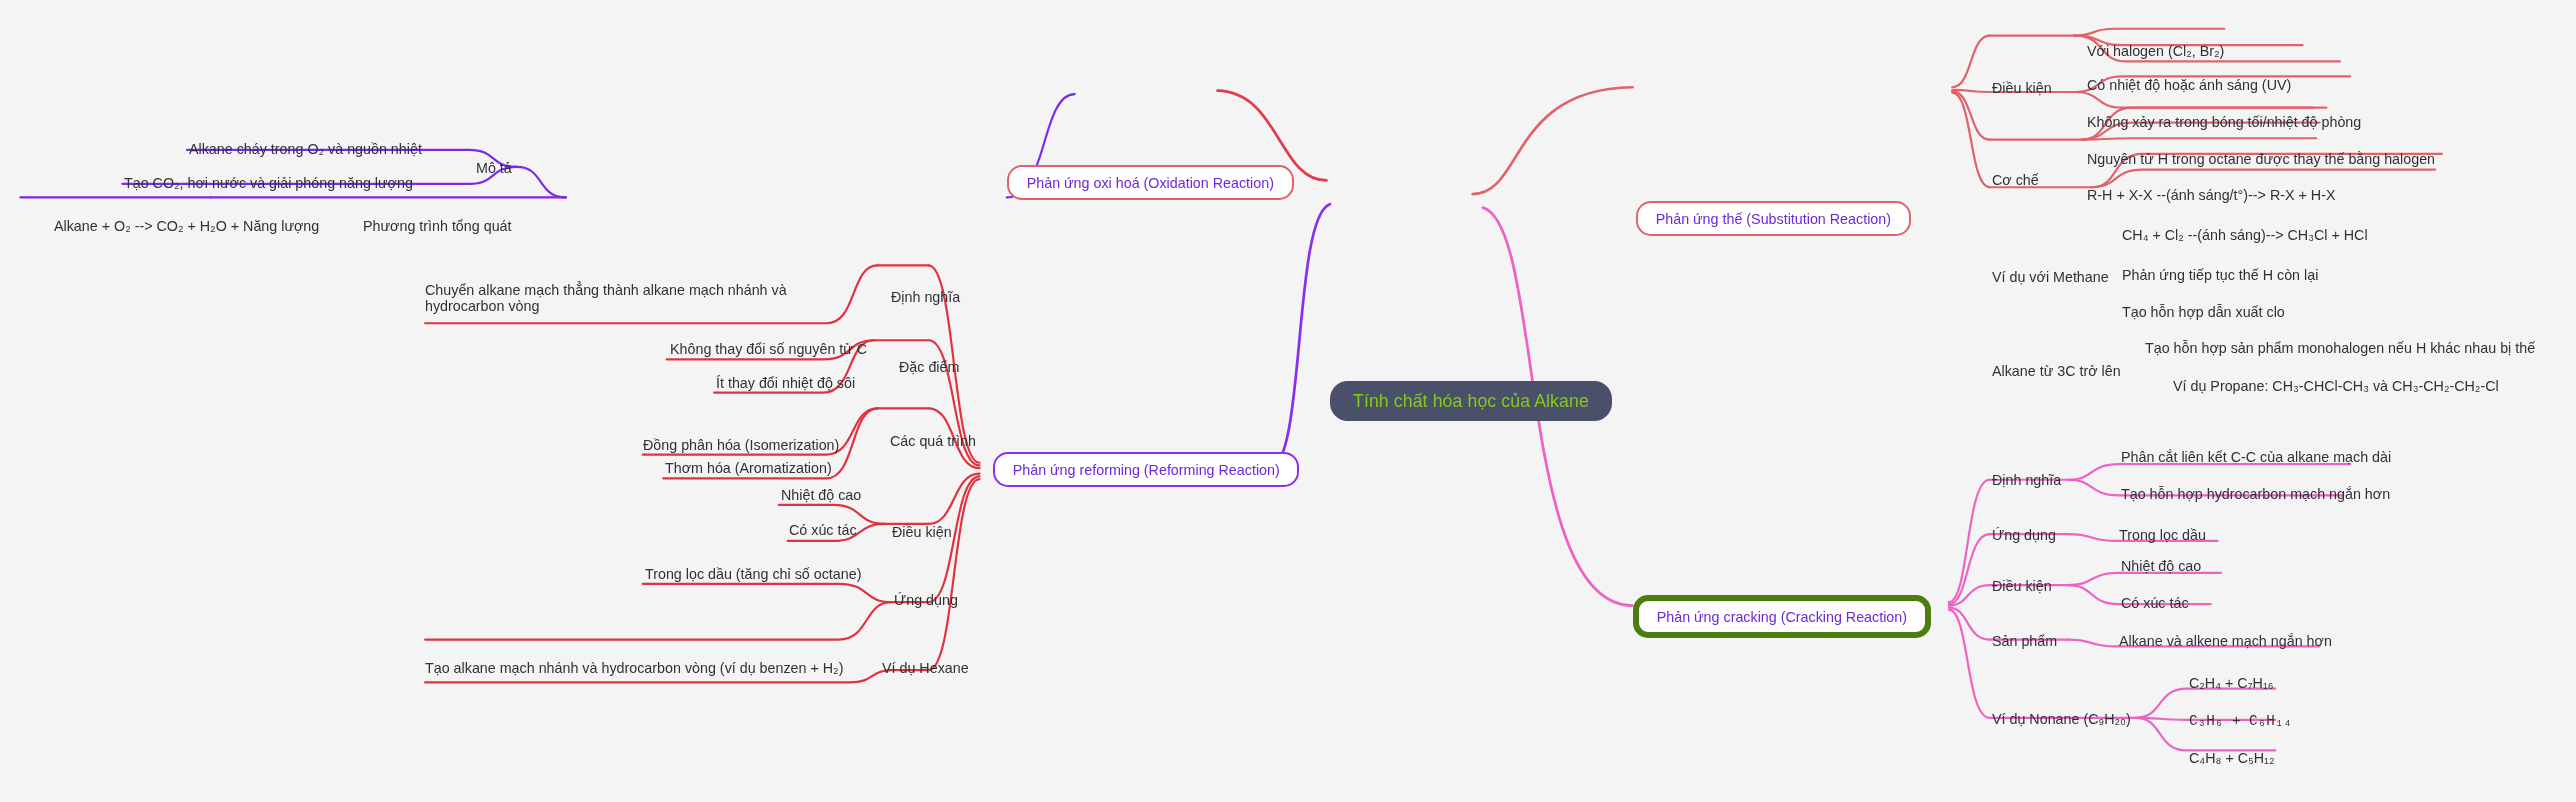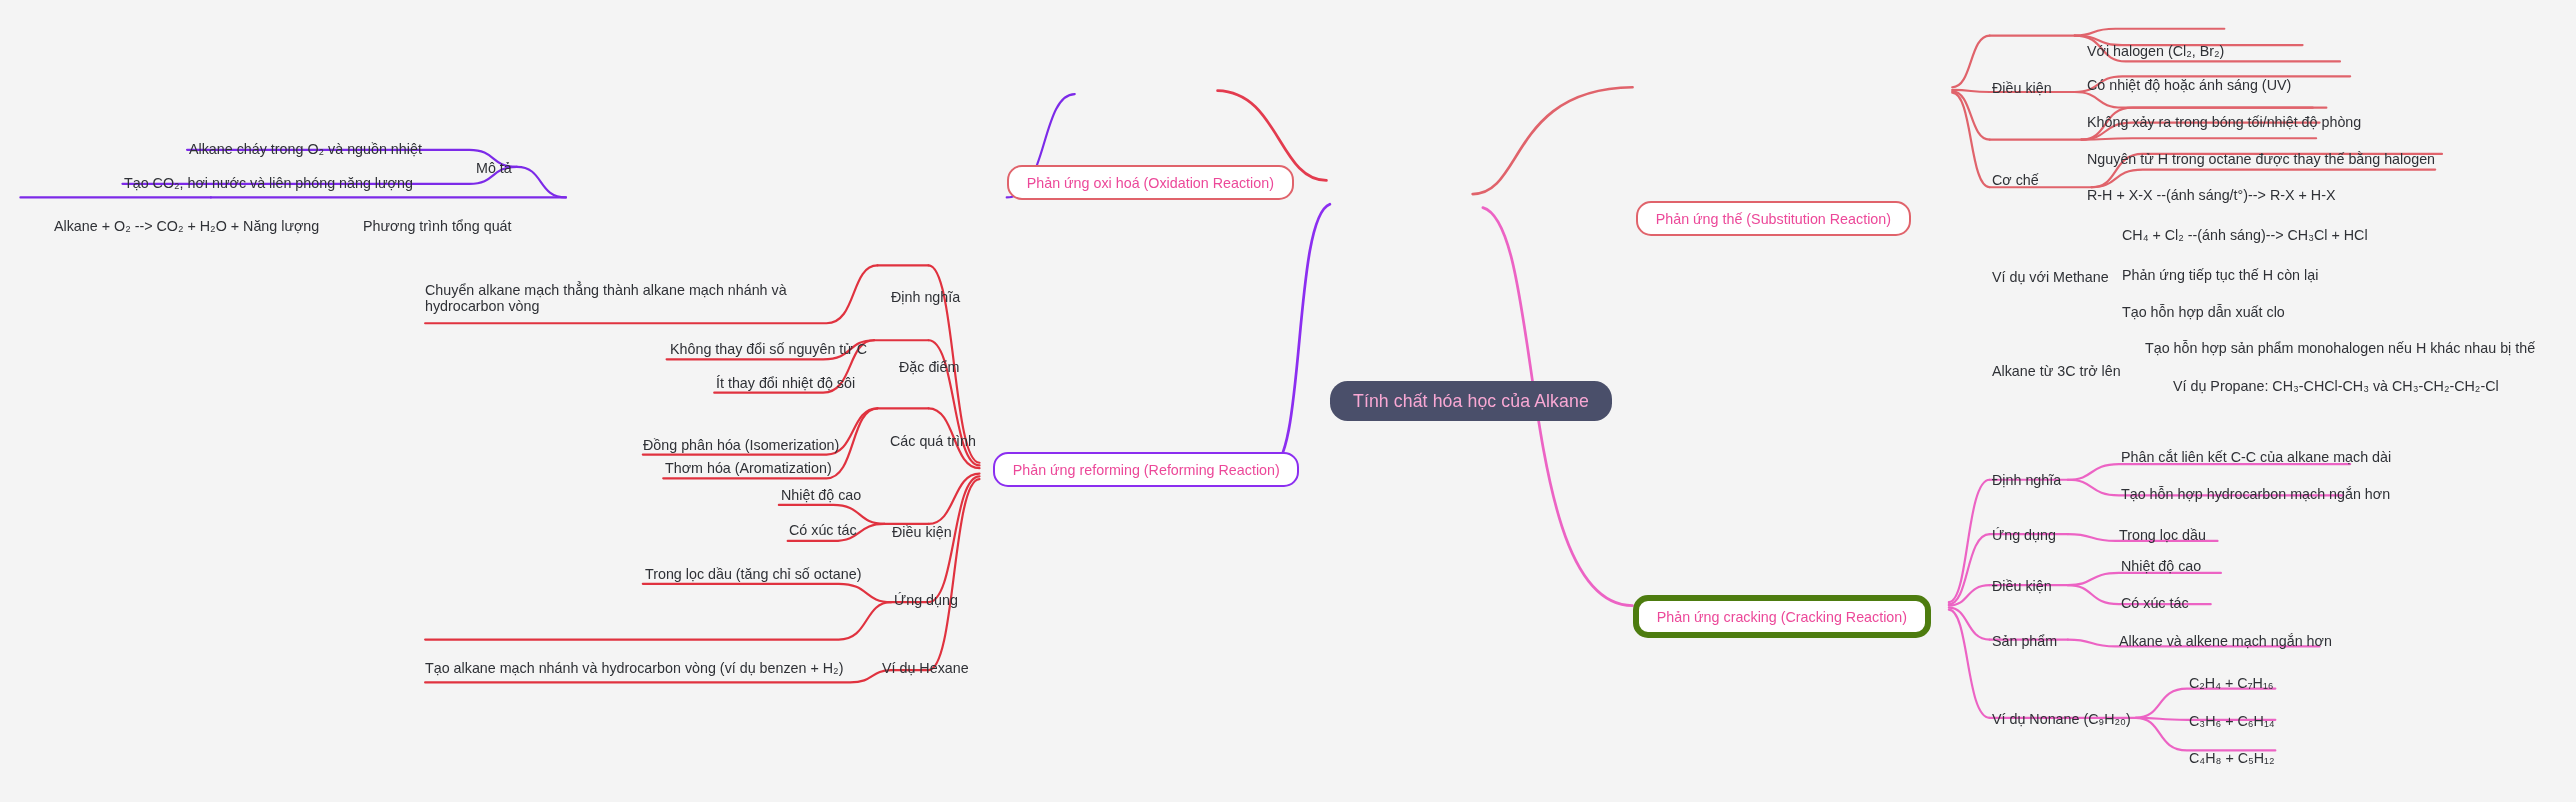--- a/index.html
+++ b/index.html
@@ -24,35 +24,35 @@
     color: #2f3136;
     line-height: 1.42;
     letter-spacing: 0.1px;
   }
   .node.wrap { white-space: normal; }
 
   
   .root {
     position: absolute;
     background: #4a4f6a;
-    color: #f9a8d4;
+    color: #84cc16;
     border-radius: 17.7px;
     font-size: 17.7px;
     padding: 9.5px 23px;
     letter-spacing: 0.1px;
   }
 
   
   .pill {
     position: absolute;
     background: #ffffff;
     border-radius: 15px;
     font-size: 14.3px;
     padding: 7.5px 17.7px;
-    color: #ec4899;
+    color: #6d28d9;
     white-space: nowrap;
   }
   .pill.red    { border: 2px solid #e0636b; }
   .pill.crim   { border: 2px solid #e0636b; }
   .pill.violet { border: 2px solid #8b2ef0; }
   .pill.pink   { border: 6px solid #4d7c0f; }
 
   
   .lbl2 { position: absolute; font-size: 14.3px; color: #2f3136; white-space: nowrap; }
   
@@ -175,21 +175,21 @@
 
   <div class="pill crim" style="left:1636px; top:201px;">Phản ứng thế (Substitution Reaction)</div>
 
   <div class="pill pink" style="left:1633px; top:595px;">Phản ứng cracking (Cracking Reaction)</div>
 
 
   <div class="lbl2" style="left:476px; top:160px;">Mô tả</div>
 
   <div class="leaf nw" style="left:189px; top:141px;">Alkane cháy trong O₂ và nguồn nhiệt</div>
 
-  <div class="leaf nw" style="left:124px; top:175px;">Tạo CO₂, hơi nước và liên phóng năng lượng</div>
+  <div class="leaf nw" style="left:124px; top:175px;">Tạo CO₂, hơi nước và giải phóng năng lượng</div>
 
   <div class="lbl2" style="left:363px; top:218px;">Phương trình tổng quát</div>
 
   <div class="leaf nw" style="left:54px; top:218px;">Alkane + O₂ --&gt; CO₂ + H₂O + Năng lượng</div>
 
   <div class="lbl2" style="left:891px; top:289px;">Định nghĩa</div>
   <div class="leaf wrap" style="left:425px; top:282px; width:371px;">Chuyển alkane mạch thẳng thành alkane mạch nhánh và hydrocarbon vòng</div>
 
   <div class="lbl2" style="left:899px; top:359px;">Đặc điểm</div>
   <div class="leaf nw" style="left:670px; top:341px;">Không thay đổi số nguyên tử C</div>
@@ -236,17 +236,17 @@
 
   <div class="lbl2" style="left:1992px; top:578px;">Điều kiện</div>
   <div class="leaf nw" style="left:2121px; top:558px;">Nhiệt độ cao</div>
   <div class="leaf nw" style="left:2121px; top:595px;">Có xúc tác</div>
 
   <div class="lbl2" style="left:1992px; top:633px;">Sản phẩm</div>
   <div class="leaf nw" style="left:2119px; top:633px;">Alkane và alkene mạch ngắn hơn</div>
 
   <div class="lbl2" style="left:1992px; top:711px;">Ví dụ Nonane (C₉H₂₀)</div>
   <div class="leaf nw" style="left:2189px; top:675px;">C₂H₄ + C₇H₁₆</div>
-  <div class="leaf nw" style="left:2189px; top:713px;">C₃H₆ + C₆H₁₄</div>
+  <div class="leaf nw" style="left:2189px; top:713px;font-family:Liberation Mono, monospace;">C₃H₆ + C₆H₁₄</div>
   <div class="leaf nw" style="left:2189px; top:750px;">C₄H₈ + C₅H₁₂</div>
 
 </div>
 
 
 </body></html>

